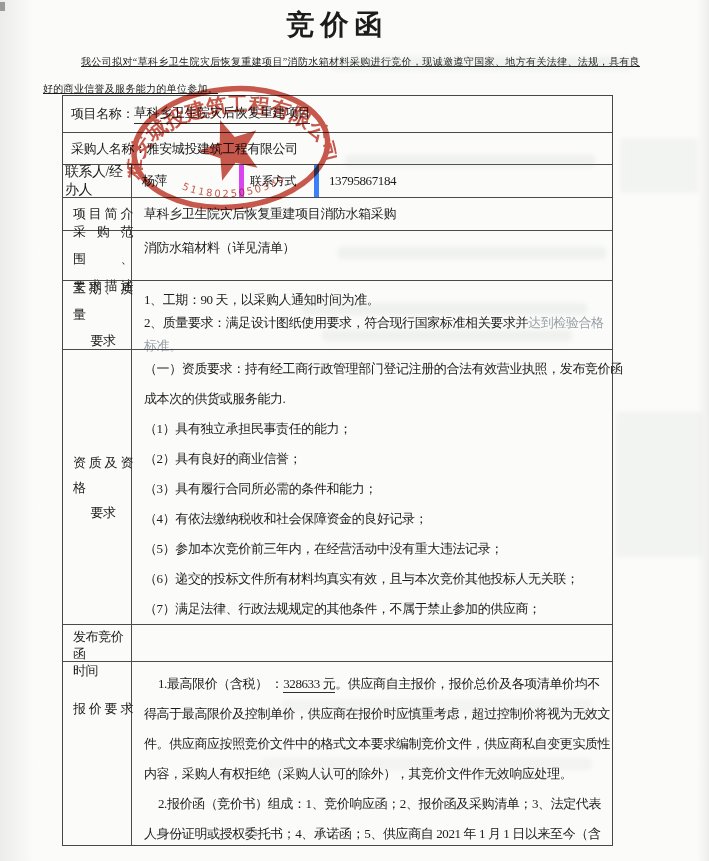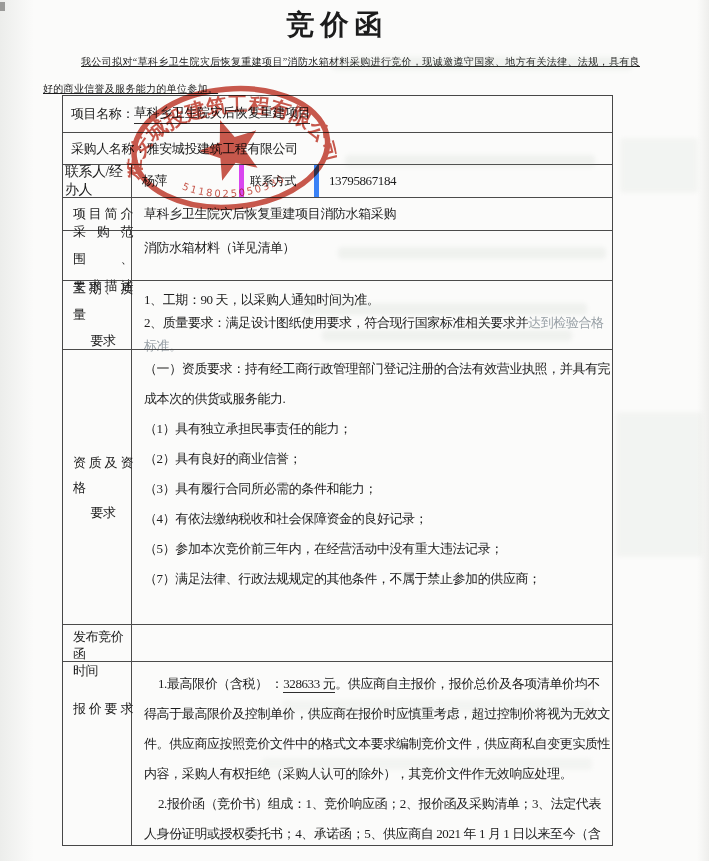--- a/index.html
+++ b/index.html
@@ -141,27 +141,28 @@
         <div class="faded">标准。</div>
       </div>
     </div>
 
     <div class="t-row row-qual">
       <div class="lbl">
         <div class="ln lbl-justify">资质及资格</div>
         <div class="ln lbl-center">要求</div>
       </div>
       <div class="cnt">
-        <div class="ln">（一）资质要求：持有经工商行政管理部门登记注册的合法有效营业执照，并具有完</div>
+        <div class="ln">（一）资质要求：持有经工商行政管理部门登记注册的合法有效营业执照，发布竞价函</div>
         <div class="ln">成本次的供货或服务能力.</div>
         <div class="ln">（1）具有独立承担民事责任的能力；</div>
         <div class="ln">（2）具有良好的商业信誉；</div>
         <div class="ln">（3）具有履行合同所必需的条件和能力；</div>
         <div class="ln">（4）有依法缴纳税收和社会保障资金的良好记录；</div>
         <div class="ln">（5）参加本次竞价前三年内，在经营活动中没有重大违法记录；</div>
+        <div class="ln">（6）递交的投标文件所有材料均真实有效，且与本次竞价其他投标人无关联；</div>
         <div class="ln">（7）满足法律、行政法规规定的其他条件，不属于禁止参加的供应商；</div>
       </div>
     </div>
 
     <div class="t-row row-pub">
       <div class="lbl">
         <div class="ln lbl-left">发布竞价函</div>
         <div class="ln lbl-left">时间</div>
       </div>
     </div>

